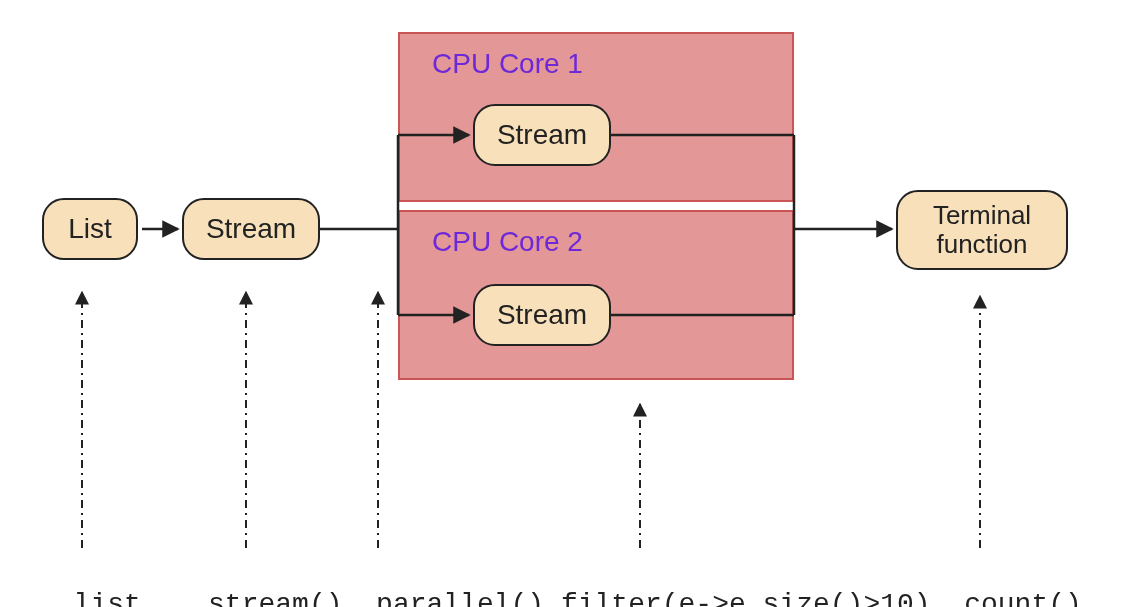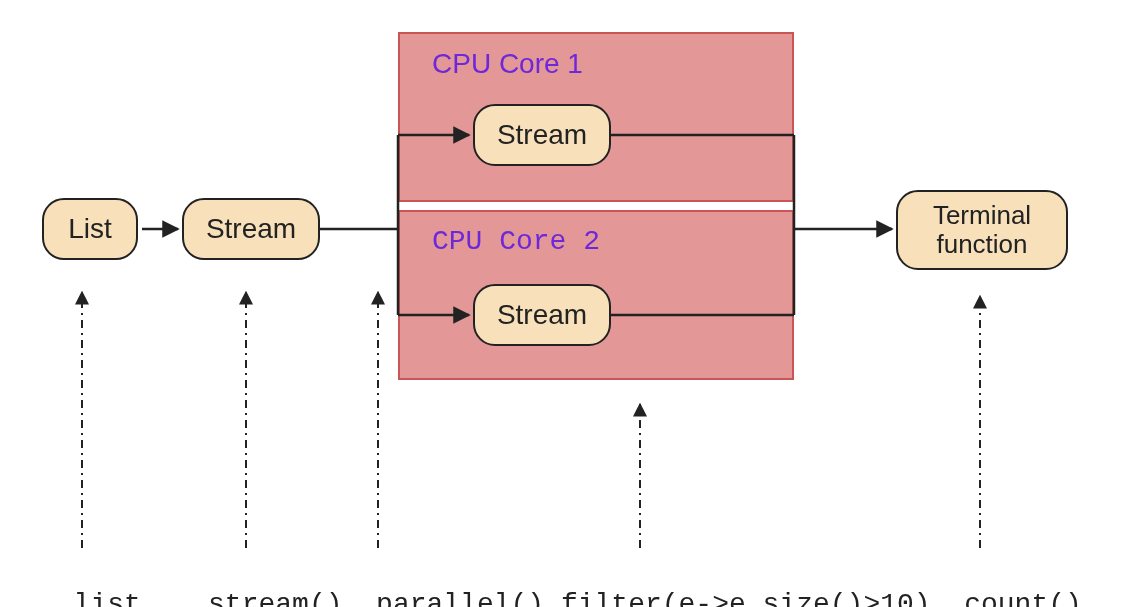--- a/index.html
+++ b/index.html
@@ -53,21 +53,21 @@
       pointer-events: none;
     }
   </style>
 </head>
 <body>
 
 <div class="core-box" style="left:398px; top:32px; width:396px; height:170px;"></div>
 <div class="core-label" style="left:432px; top:48px;">CPU Core 1</div>
 
 <div class="core-box" style="left:398px; top:210px; width:396px; height:170px;"></div>
-<div class="core-label" style="left:432px; top:226px;font-family:Liberation Mono, monospace;">CPU Core 2</div>
+<div class="core-label" style="left:432px; top:226px;">CPU Core 2</div>
 
 <div class="pill" style="left:42px; top:198px; width:96px; height:62px;">
   <span>List</span>
 </div>
 
 <div class="pill" style="left:182px; top:198px; width:138px; height:62px;">
   <span>Stream</span>
 </div>
 
 <div class="pill" style="left:473px; top:104px; width:138px; height:62px;">

